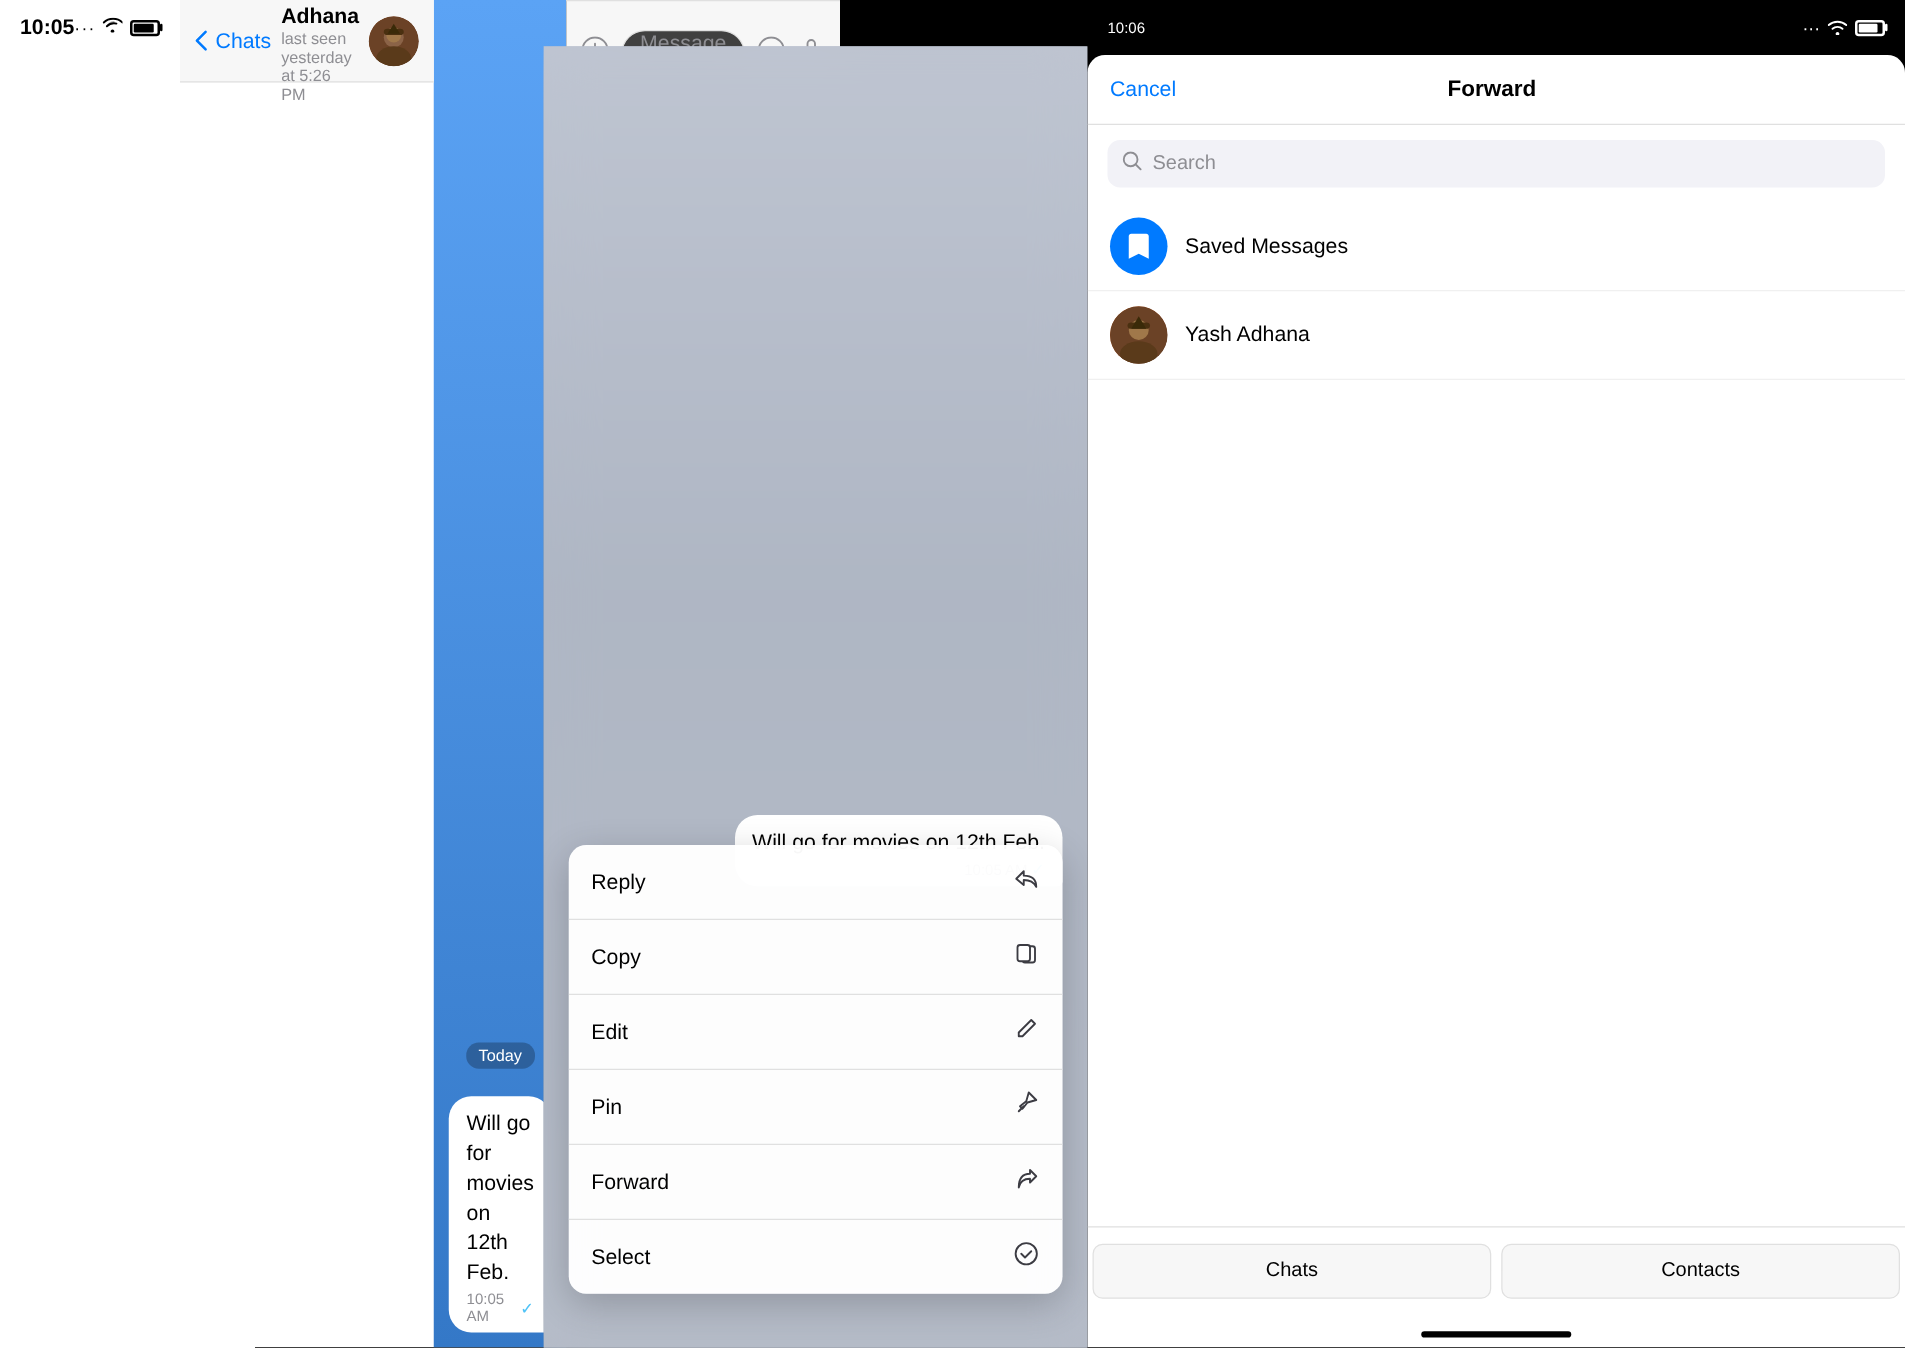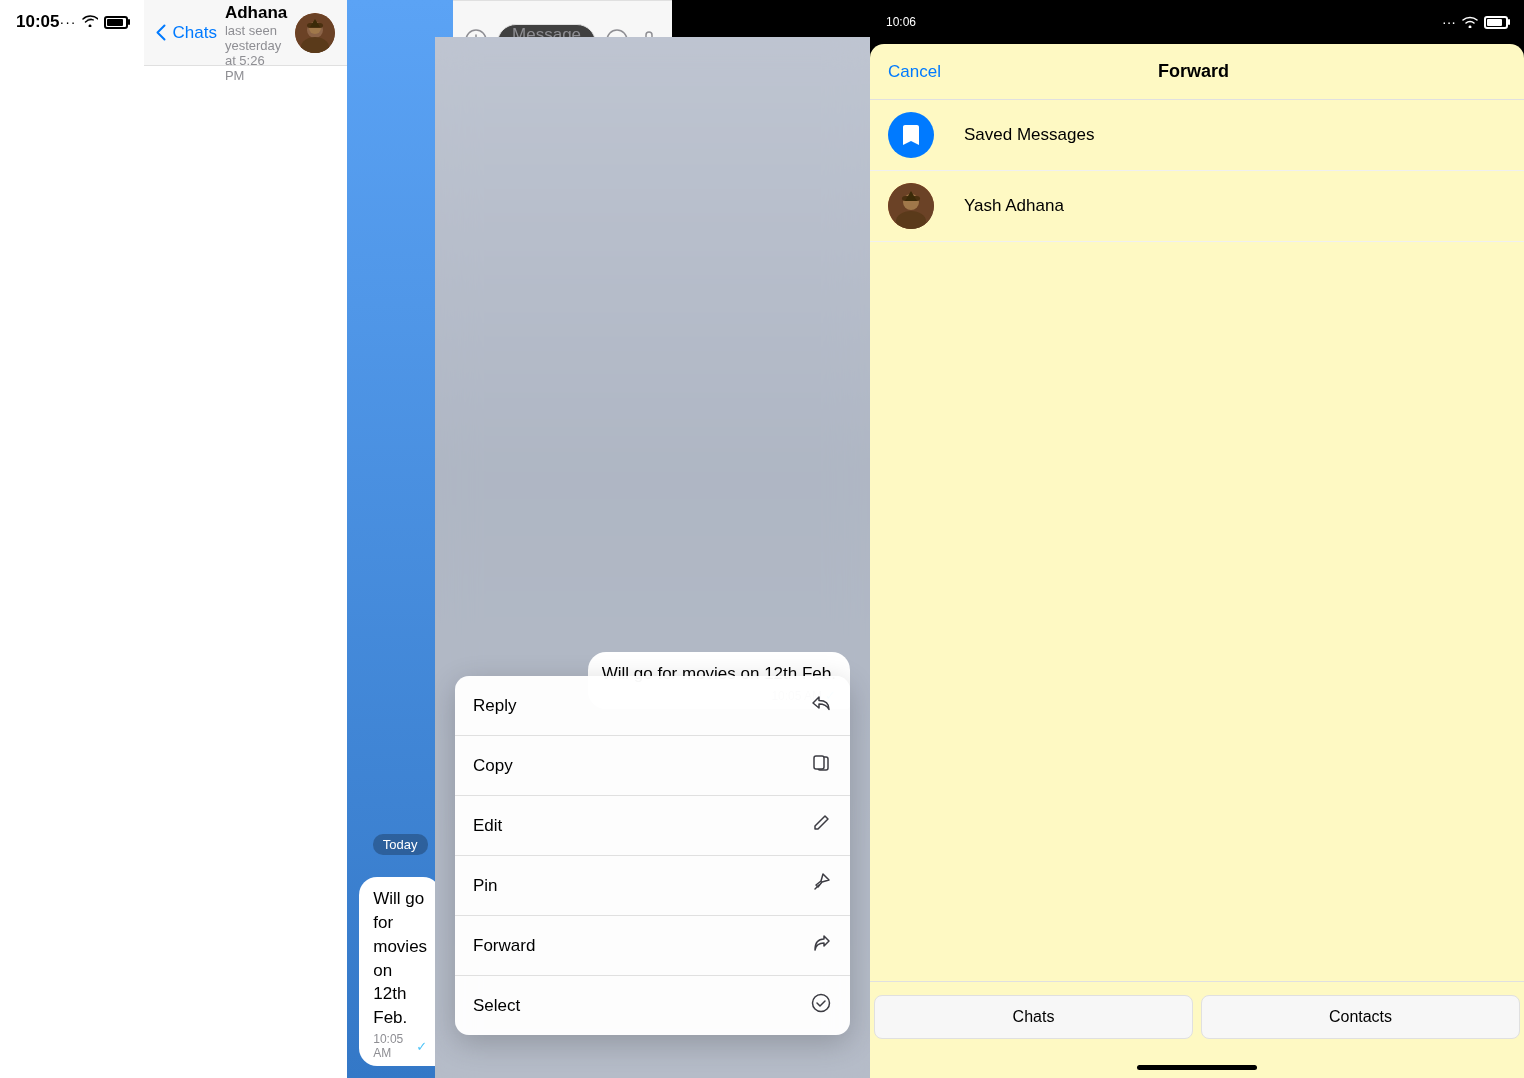--- a/index.html
+++ b/index.html
@@ -304,21 +304,21 @@
       color: #fff;
     }
     .forward-status-icons {
       display: flex;
       align-items: center;
       gap: 6px;
       color: #fff;
     }
     .forward-sheet {
       flex: 1;
-      background: #fef9c3;
+      background: #ffffff;
       border-radius: 14px 14px 0 0;
       display: flex;
       flex-direction: column;
       overflow: hidden;
       justify-content: flex-end;
     }
     .forward-header {
       height: 56px;
       display: flex;
       align-items: center;
@@ -354,21 +354,21 @@
       font-size: 16px;
     }
     .forward-contact-list {
       flex: 1;
       overflow-y: auto;
     }
     .forward-contact-item {
       display: flex;
       align-items: center;
       padding: 12px 18px;
-      gap: 30px;
+      gap: 14px;
       border-bottom: 1px solid #f0f0f0;
     }
     .forward-contact-avatar {
       width: 46px;
       height: 46px;
       border-radius: 50%;
       display: flex;
       align-items: center;
       justify-content: center;
       font-size: 24px;
@@ -635,20 +635,29 @@
   </div>
 
   <div class="forward-sheet">
 
     <div class="forward-header">
       <span class="forward-cancel-btn">Cancel</span>
       <span class="forward-title">Forward</span>
       <span style="width:60px;"></span>
     </div>
 
+    <div class="forward-search-bar">
+      <span class="forward-search-icon">
+        <svg width="16" height="16" viewBox="0 0 16 16" fill="none">
+          <circle cx="6.5" cy="6.5" r="5.5" stroke="#8e8e93" stroke-width="1.5"></circle>
+          <path d="M11 11l3.5 3.5" stroke="#8e8e93" stroke-width="1.5" stroke-linecap="round"></path>
+        </svg>
+      </span>
+      <span class="forward-search-placeholder">Search</span>
+    </div>
 
     <div class="forward-contact-list">
 
       <div class="forward-contact-item">
         <div class="forward-contact-avatar forward-avatar-saved">
           <svg width="28" height="28" viewBox="0 0 28 28" fill="white">
             <path d="M20 4H8C6.9 4 6 4.9 6 6v18l8-4 8 4V6c0-1.1-.9-2-2-2z"></path>
           </svg>
         </div>
         <span class="forward-contact-name">Saved Messages</span>

